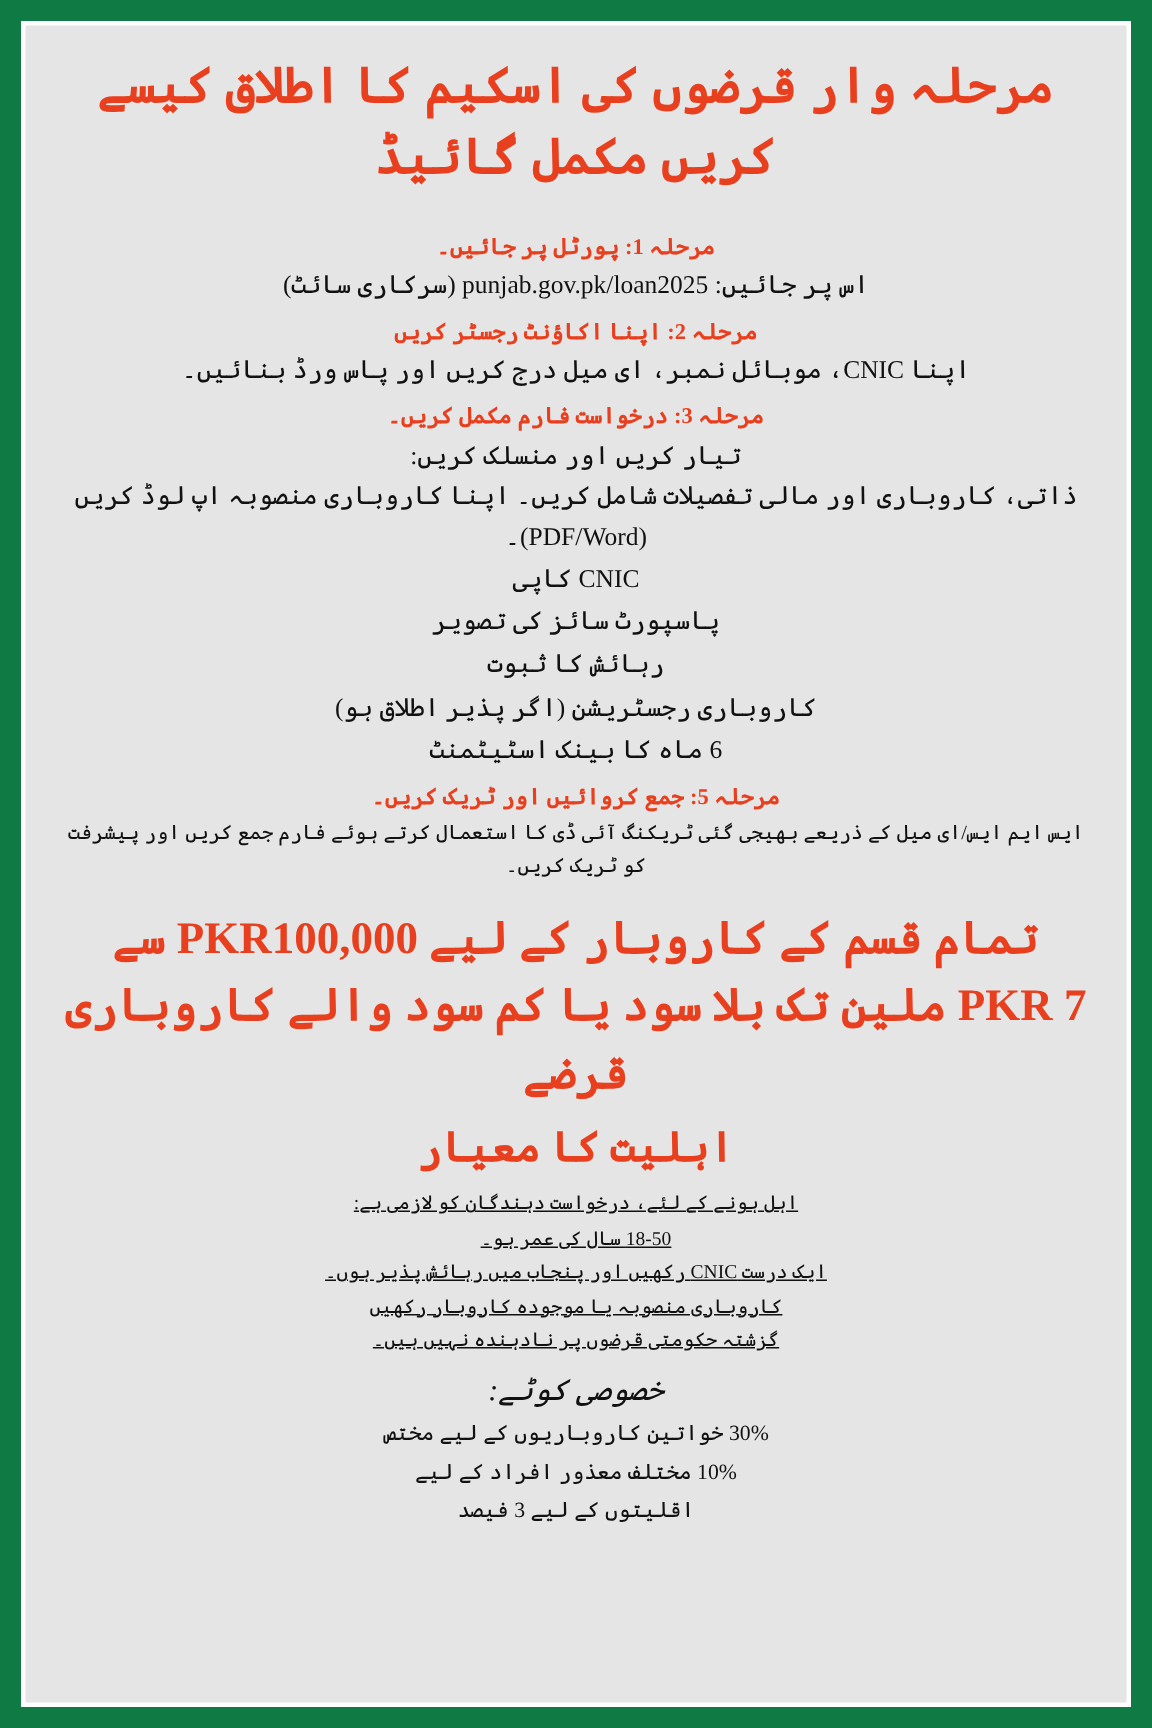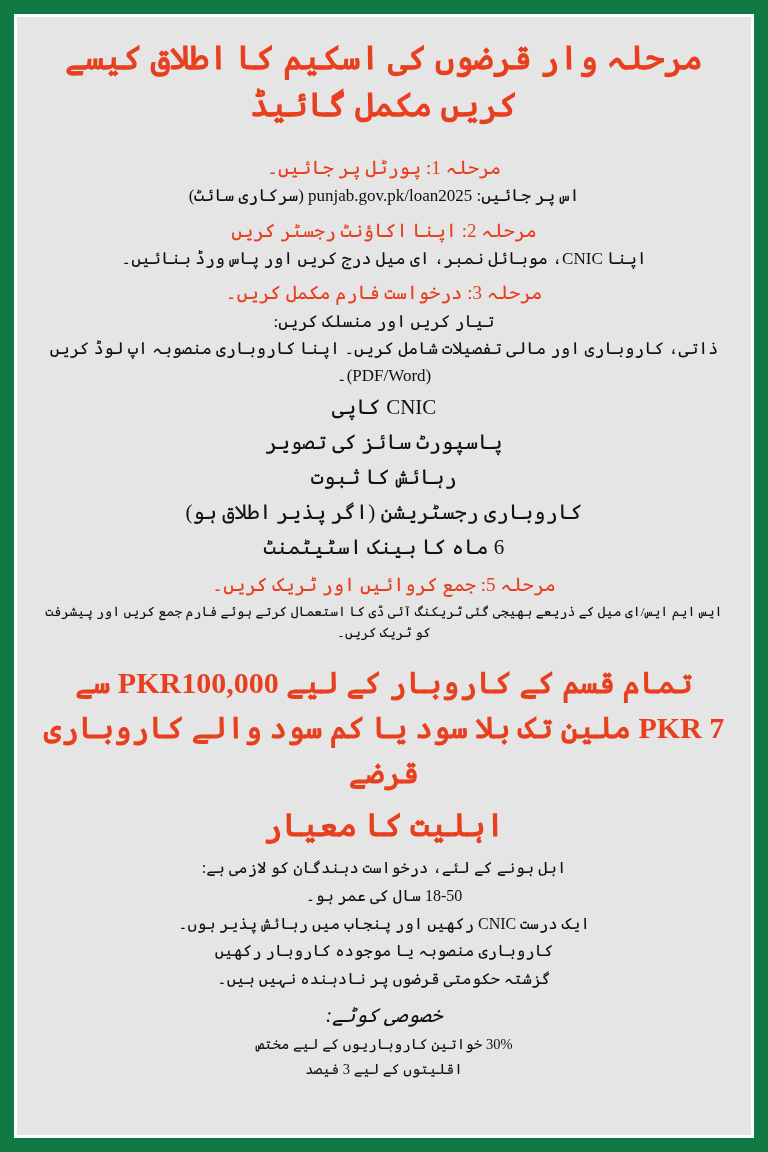--- a/index.html
+++ b/index.html
@@ -36,65 +36,66 @@
     font-size: 33px;
     line-height: 1.42;
     font-weight: 700;
     margin: 8px 0 4px 0;
     letter-spacing: 0;
   }
   .section-gap { height: 14px; }
 
   .step-head {
     color: #e8401f;
-    font-size: 19px;
+    font-size: 15px;
     line-height: 1.5;
     margin: 7px 0 1px 0;
-    font-weight: 400;
+    font-weight: 700;
   }
   .body-line {
     color: #111111;
     font-size: 17px;
     line-height: 1.55;
     margin: 1px 0;
   }
   .doc-item {
     color: #111111;
-    font-size: 21px;
+    font-size: 17px;
     line-height: 1.62;
     margin: 1px 0;
   }
   .small-line {
     color: #111111;
     font-size: 13.5px;
     line-height: 1.6;
     margin: 1px 0;
   }
 
   .highlight {
     color: #e8401f;
     font-size: 30px;
     line-height: 1.5;
     font-weight: 700;
     margin: 16px 0 2px 0;
   }
 
   .sub-title {
     color: #e8401f;
-    font-size: 32px;
+    font-size: 28px;
     line-height: 1.4;
     font-weight: 700;
     margin: 8px 0 6px 0;
   }
 
   .crit-line {
     color: #111111;
-    font-size: 16px;
+    font-size: 13px;
     line-height: 1.72;
     margin: 0;
+    text-decoration: underline;
   }
   .crit-line.lead { margin-bottom: 1px; }
 
   .quota-head {
     color: #111111;
     font-size: 20px;
     line-height: 1.7;
     margin: 6px 0 0 0;
     font-style: italic;
   }
@@ -154,17 +155,18 @@
     <div>
       <div class="crit-line">18-50 سال کی عمر ہو۔</div>
       <div class="crit-line">ایک درست CNIC رکھیں اور پنجاب میں رہائش پذیر ہوں۔</div>
       <div class="crit-line">کاروباری منصوبہ یا موجودہ کاروبار رکھیں</div>
       <div class="crit-line">گزشتہ حکومتی قرضوں پر نادہندہ نہیں ہیں۔</div>
     </div>
 
     <div class="quota-head">خصوصی کوٹے:</div>
     <div>
       <div class="quota-line">30% خواتین کاروباریوں کے لیے مختص</div>
+      <div class="quota-line">10% مختلف معذور افراد کے لیے</div>
       <div class="quota-line">اقلیتوں کے لیے 3 فیصد</div>
     </div>
 
   </div>
 </div>
 
 </body></html>

